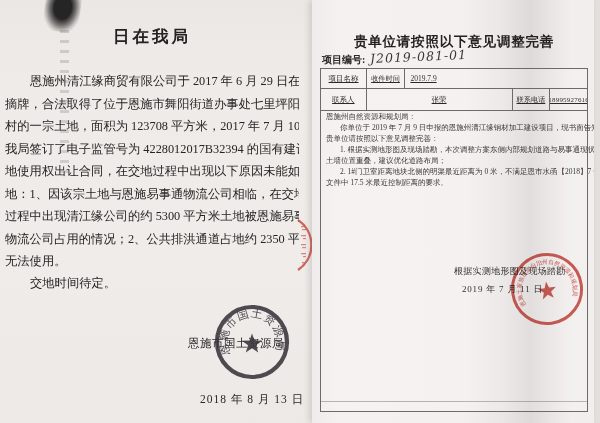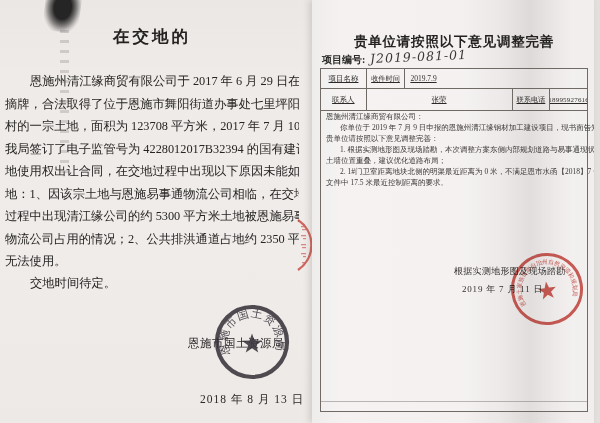--- a/index.html
+++ b/index.html
@@ -64,21 +64,21 @@
 </style>
 </head>
 <body>
 
 <div class="canvas">
 
   <div class="page left">
     <div class="smudge"></div>
     <div class="edge-marks"></div>
 
-    <div class="ld-title">在交地的</div>
+    <div class="ld-title">日在我局</div>
 
     <div class="ld-body">
       <div class="ld-line first">恩施州清江缘商贸有限公司于 2017 年 6 月 29 日在我局</div>
       <div class="ld-line">摘牌，合法取得了位于恩施市舞阳街道办事处七里坪阳鹊坝</div>
       <div class="ld-line">村的一宗土地，面积为 123708 平方米，2017 年 7 月 10 日与</div>
       <div class="ld-line">我局签订了电子监管号为 4228012017B32394 的国有建设用</div>
       <div class="ld-line">地使用权出让合同，在交地过程中出现以下原因未能如期交</div>
       <div class="ld-line">地：1、因该宗土地与恩施易事通物流公司相临，在交地的</div>
       <div class="ld-line">过程中出现清江缘公司的约 5300 平方米土地被恩施易事通</div>
       <div class="ld-line">物流公司占用的情况；2、公共排洪通道占地约 2350 平方米</div>
@@ -134,21 +134,21 @@
       <div class="tr tr2">
         <div class="td c1">联系人</div>
         <div class="td c2">张荣</div>
         <div class="td c3">联系电话</div>
         <div class="td c4 phone">18995927616</div>
       </div>
     </div>
     <div class="faintline"></div>
 
     <div class="rd-body">
-      <div class="rd-line">恩施州清江缘商贸有限公司：</div>
+      <div class="rd-line">恩施州自然资源和规划局：</div>
       <div class="rd-line ind">你单位于 2019 年 7 月 9 日申报的恩施州清江缘钢材加工建设项目，现书面告知</div>
       <div class="rd-line">贵单位请按照以下意见调整完善：</div>
       <div class="rd-line ind">1. 根据实测地形图及现场踏勘，本次调整方案东侧内部规划道路与易事通现状挡</div>
       <div class="rd-line">土墙位置重叠，建议优化道路布局；</div>
       <div class="rd-line ind">2. 1#门卫室距离地块北侧的明渠最近距离为 0 米，不满足恩市水函【2018】7 号</div>
       <div class="rd-line">文件中 17.5 米最近控制距离的要求。</div>
     </div>
 
     <div class="rd-issuer">根据实测地形图及现场踏勘</div>
     <div class="rd-date">2019 年 7 月 11 日</div>

